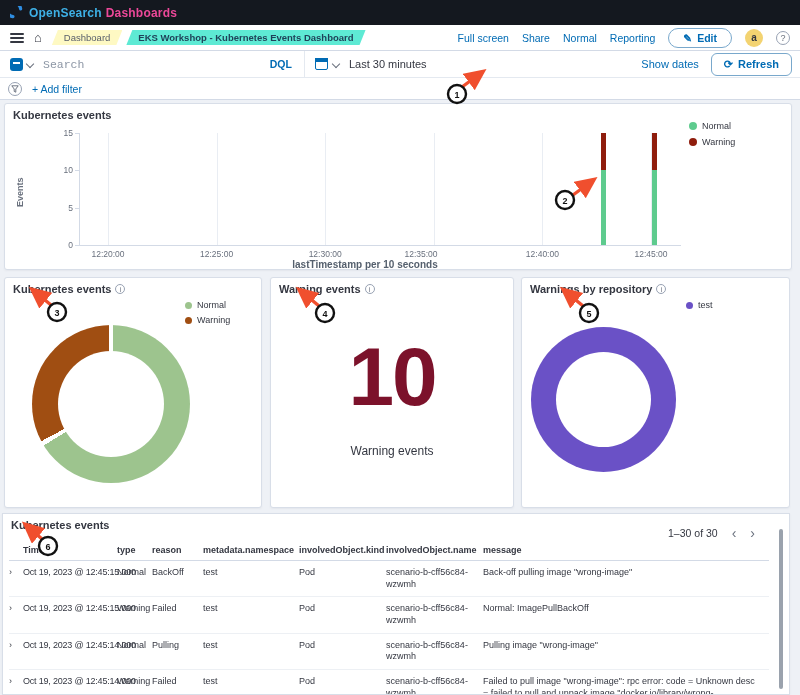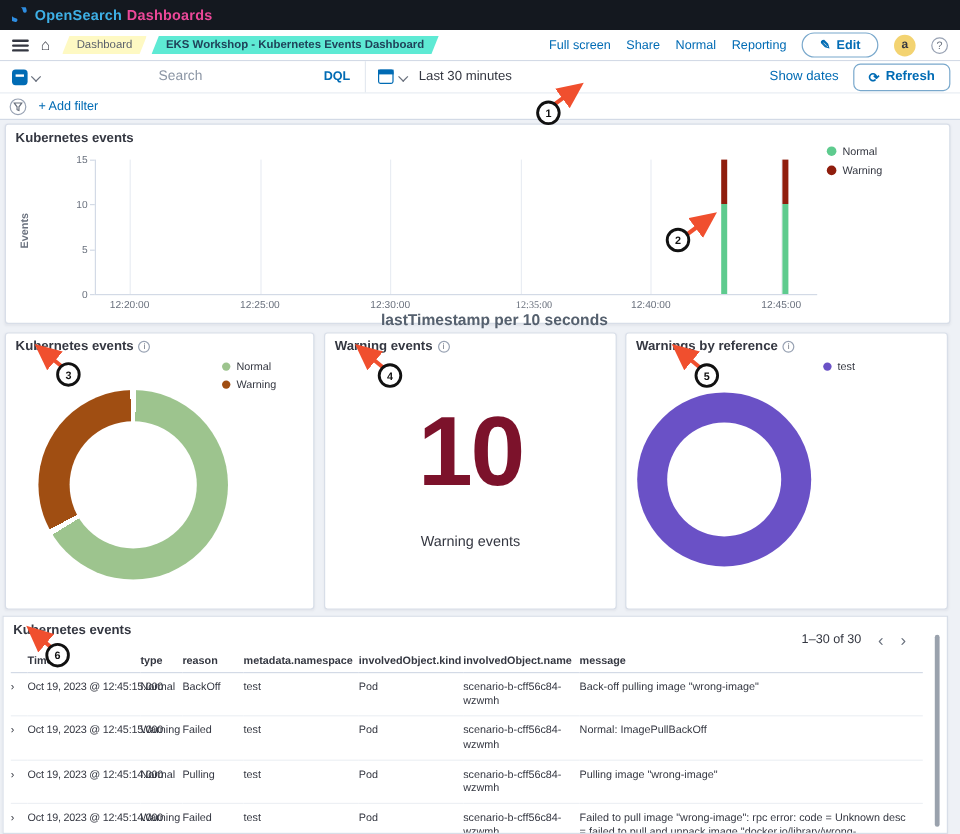--- a/index.html
+++ b/index.html
@@ -32,21 +32,21 @@
           font-size:9px; display:flex; align-items:center; justify-content:center; margin-right:2px; }
 
   
   #querybar { position:absolute; left:0; top:51px; width:800px; height:27px; background:#fff;
               border-bottom:1px solid #e4e9f0; display:flex; align-items:center; padding:0 6px; }
   .filter-sq { width:13px; height:13px; border-radius:3px; background:#006BB4; position:relative; margin:0 3px 0 4px; }
   .filter-sq::after { content:""; position:absolute; left:3px; top:4px; width:7px; height:2px; background:#fff; box-shadow:0 3px 0 -1px #fff; }
   .chev { width:7px; height:7px; display:inline-block; position:relative; }
   .chev::after { content:""; position:absolute; left:1px; top:0; width:5px; height:5px;
                  border-right:1.4px solid #69707d; border-bottom:1.4px solid #69707d; transform:rotate(45deg); }
-  #search-input { flex:1; border:none; outline:none; font-size:11.5px; color:#343741; margin-left:10px; font-family:Liberation Sans, sans-serif;text-align:center; }
+  #search-input { flex:1; border:none; outline:none; font-size:11.5px; color:#343741; margin-left:10px; font-family:Liberation Mono, monospace; }
   #search-input::placeholder { color:#8c96a5; }
   .dql { font-size:10.5px; color:#006BB4; font-weight:bold; padding:0 12px; cursor:pointer; }
   .vsep { width:1px; height:26px; background:#e4e9f0; }
   .cal { width:13px; height:12px; border:1.3px solid #006BB4; border-radius:2px; position:relative; margin:0 4px 0 10px; }
   .cal::before { content:""; position:absolute; left:-1px; top:-1px; right:-1px; height:4px; background:#006BB4; }
   .time-range { font-size:11px; color:#343741; margin-left:10px; white-space:nowrap; cursor:pointer; }
   .show-dates { font-size:11px; color:#006BB4; margin-right:12px; white-space:nowrap; cursor:pointer; }
   .refresh-btn { display:flex; align-items:center; gap:5px; border:1px solid #79a8cc; color:#006BB4;
                  border-radius:6px; padding:4px 12px; font-size:11px; font-weight:bold; background:#fff; cursor:pointer; margin-right:2px; }
 
@@ -105,21 +105,21 @@
   .sort-ico { color:#006BB4; font-size:8px; margin-left:2px; }
   #tbl-scrollbar { position:absolute; left:776px; top:15px; width:4px; height:160px; background:#9aa2ad; border-radius:2px; cursor:pointer; }
 
   
   .vgrid { position:absolute; width:1px; background:#e9edf3; }
   .axis-line { position:absolute; background:#d3dae6; }
   .ytick { position:absolute; font-size:8.5px; color:#69707d; text-align:right; width:20px; }
   .xtick { position:absolute; font-size:8.5px; color:#69707d; transform:translateX(-50%); white-space:nowrap; }
   .bar-seg { position:absolute; }
   .ylab { position:absolute; font-size:9px; font-weight:bold; color:#69707d; transform:rotate(-90deg); transform-origin:left top; }
-  .xlab { position:absolute; font-size:13px; font-weight:bold; color:#55606e; transform:translateX(-50%);margin-left:47px; }
+  .xlab { position:absolute; font-size:10px; font-weight:bold; color:#55606e; transform:translateX(-50%); }
 
   
   #annot-svg { position:absolute; left:0; top:0; pointer-events:none; z-index:50; }
   .annot-circ { fill:#ffffff; stroke:#111111; stroke-width:2.4px; }
   .annot-num { font-size:9px; font-weight:bold; fill:#111; text-anchor:middle; }
   .annot-line { stroke:#f04f2e; stroke-width:3.4px; }
 </style>
 </head>
 <body>
 
@@ -188,21 +188,21 @@
       <span>Kubernetes events</span>
     </div>
     <div id="hist-plot">
         <div class="vgrid" style="left: 103px; top: 29px; height: 112px;"></div>
         <div class="xtick" style="left: 103px; top: 145px;">12:20:00</div>
         <div class="vgrid" style="left: 211.6px; top: 29px; height: 112px;"></div>
         <div class="xtick" style="left: 211.6px; top: 145px;">12:25:00</div>
         <div class="vgrid" style="left: 320.2px; top: 29px; height: 112px;"></div>
         <div class="xtick" style="left: 320.2px; top: 145px;">12:30:00</div>
         <div class="vgrid" style="left: 428.8px; top: 29px; height: 112px;"></div>
-        <div class="xtick" style="left: 440px; top: 145px; font-family: Liberation Serif, serif;">12:35:00</div>
+        <div class="xtick" style="left: 416px; top: 145px;">12:35:00</div>
         <div class="vgrid" style="left: 537.4px; top: 29px; height: 112px;"></div>
         <div class="xtick" style="left: 537.4px; top: 145px;">12:40:00</div>
         <div class="vgrid" style="left: 646px; top: 29px; height: 112px;"></div>
         <div class="xtick" style="left: 646px; top: 145px;">12:45:00</div>
         <div class="ytick" style="left: 48px; top: 136px;">0</div>
         <div class="axis-line" style="left: 70px; top: 141px; width: 4px; height: 1px;"></div>
         <div class="ytick" style="left: 48px; top: 98.6667px;">5</div>
         <div class="axis-line" style="left: 70px; top: 103.667px; width: 4px; height: 1px;"></div>
         <div class="ytick" style="left: 48px; top: 61.3333px;">10</div>
         <div class="axis-line" style="left: 70px; top: 66.3333px; width: 4px; height: 1px;"></div>
@@ -253,21 +253,21 @@
     <div class="panel-title">
       <span>Warning events</span>
       <span class="info-ico">i</span>
     </div>
     <div class="metric-num">10</div>
     <div class="metric-label">Warning events</div>
   </div>
 
   <div class="panel row2" id="panel-donutC">
     <div class="panel-title">
-      <span>Warnings by reference</span>
+      <span>Warnings by repository</span>
       <span class="info-ico">i</span>
     </div>
     <div class="legend" id="legendC">
       <div class="legend-item">
         <span class="dot" style="background:#6a51c6;width:7px;height:7px"></span>
         <span>test</span>
       </div>
     </div>
     <div class="donut" id="donutC" style="background: conic-gradient(rgb(106, 81, 198) 0%, rgb(106, 81, 198) 100%);">
         <div class="hole"></div>

